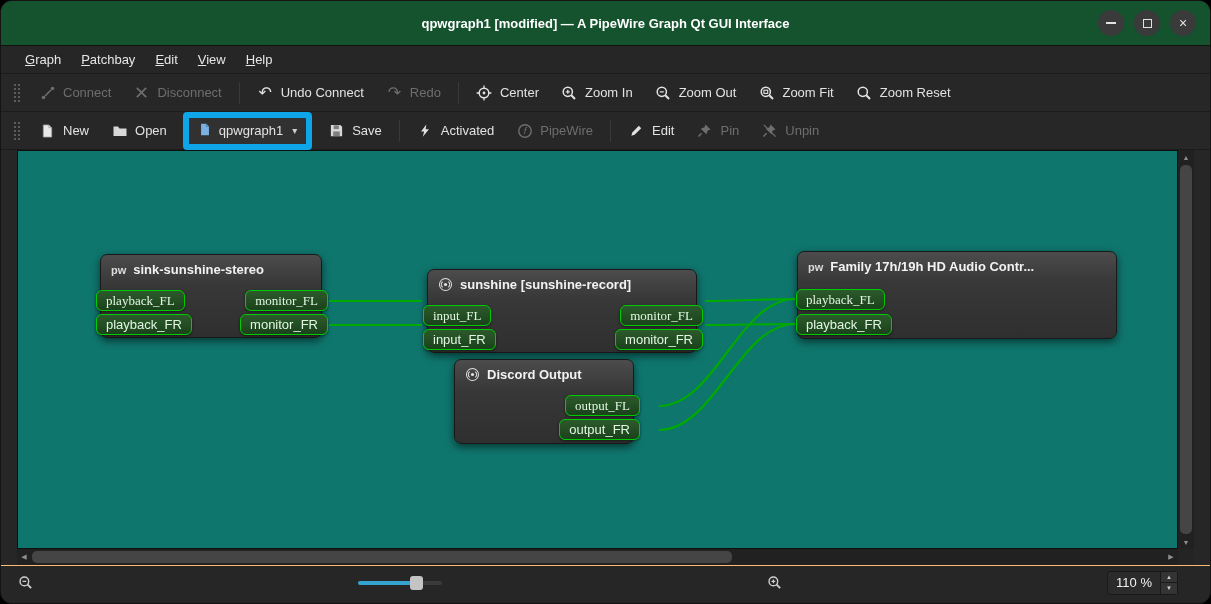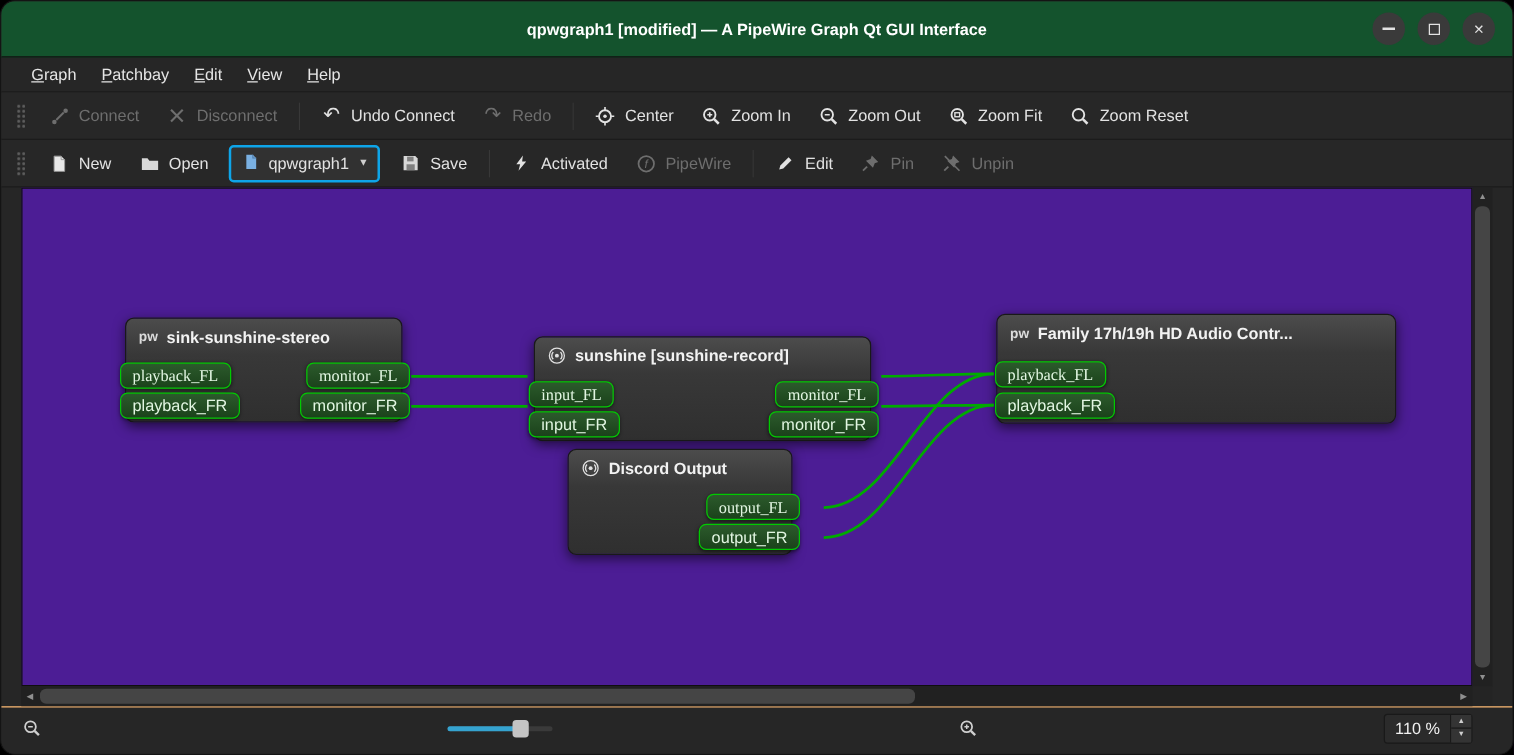--- a/index.html
+++ b/index.html
@@ -29,27 +29,27 @@
     display:flex;align-items:center;padding:0 8px;color:#e2e2e2;font-size:13px;}
   .tb-handle{width:7px;height:20px;margin:0 8px 0 4px;
     background-image:radial-gradient(circle,#5d5d5d 1px,transparent 1.3px);background-size:4px 4px;}
   .tb-btn{display:flex;align-items:center;gap:7px;padding:6px 11px;border-radius:4px;white-space:nowrap;}
   .tb-btn .ico{width:17px;height:17px;display:flex;align-items:center;justify-content:center;}
   .tb-btn svg{display:block;}
   .tb-btn.disabled{color:#6e6e6e;}
   .tb-sep{width:1px;height:22px;background:#1b1b1b;border-right:1px solid #383838;margin:0 6px;}
   .uni{font-size:16px;line-height:1;}
   .tb-combo{display:flex;align-items:center;gap:7px;padding:4px 9px;margin:0 5px;
-    background:#313131;border:2px solid #0ea5e9;border-radius:4px;}
+    background:#313131;border:6px solid #0ea5e9;border-radius:4px;}
   .combo-caret{font-size:10px;color:#cfcfcf;margin-left:2px;}
 
   
   .main{flex:1;display:grid;grid-template-columns:1fr 16px;grid-template-rows:1fr 16px;
     margin:0 16px;min-height:0;}
-  .canvas{position:relative;background:#4c1d95;border:1px solid #0f0f0f;overflow:hidden;}
+  .canvas{position:relative;background:#0f766e;border:1px solid #0f0f0f;overflow:hidden;}
   .conn-layer{position:absolute;inset:0;width:100%;height:100%;pointer-events:none;}
   .conn{stroke:#00ab00;stroke-width:2.2;fill:none;}
 
   .node{position:absolute;border-radius:7px;border:1px solid #191919;
     background:linear-gradient(#4c4c4c,#383838 35%,#2f2f2f);
     box-shadow:0 3px 9px rgba(0,0,0,.55);}
   .node-header{display:flex;align-items:center;gap:7px;padding:7px 10px 0 10px;
     color:#f2f2f2;font-size:13px;font-weight:bold;white-space:nowrap;overflow:hidden;}
   .pw{font-size:11px;font-weight:bold;color:#dcdcdc;letter-spacing:0;}
   .node-icon{display:flex;align-items:center;}

